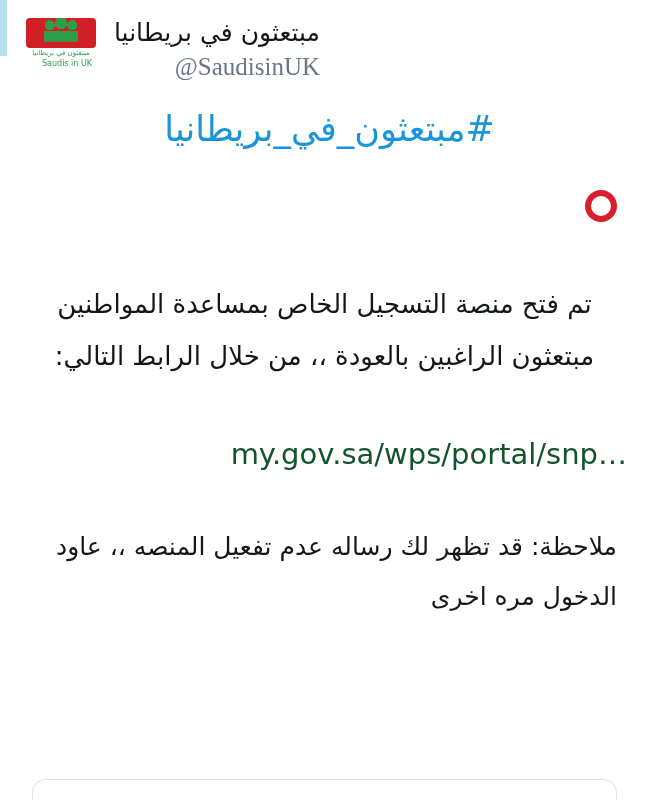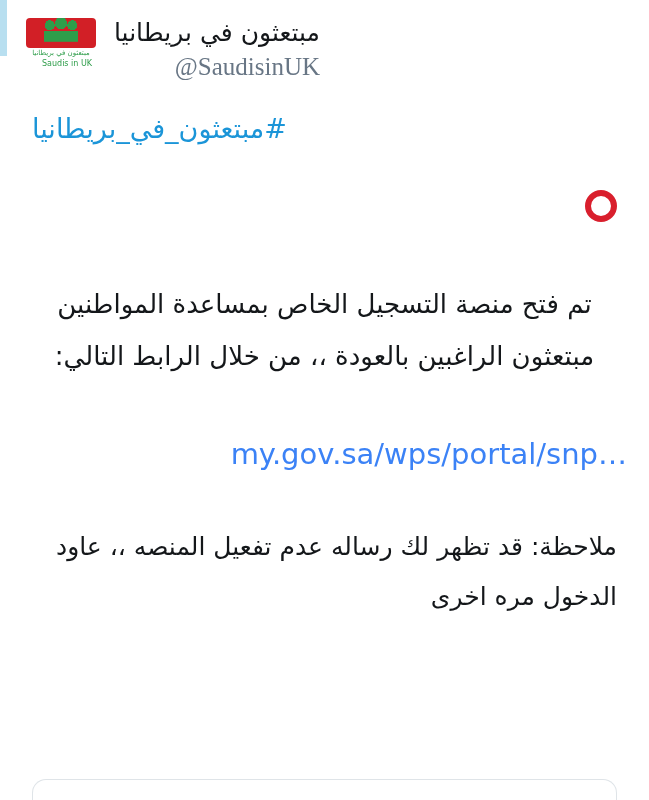--- a/index.html
+++ b/index.html
@@ -122,22 +122,22 @@
     color: #687685;
     line-height: 34px;
     direction: ltr;
     white-space: nowrap;
     font-family: Liberation Serif, serif;
   }
 
   
   .hashtag-line {
     margin-top: 26px;
-    text-align: left;
-    font-size: 27px;
+    text-align: center;
+    font-size: 35px;
     color: #1b95d8;
     line-height: 38px;
     padding-left: 10px;
   }
 
   .emoji-row {
     margin-top: 42px;
     padding-right: 4px;
     text-align: right;
     direction: rtl;
@@ -159,21 +159,21 @@
     color: #14171a;
     line-height: 52px;
     padding: 0 10px;
   }
 
   .link {
     margin-top: 52px;
     text-align: right;
     direction: ltr;
     font-size: 29px;
-    color: #3b82f6;
+    color: #14532d;
     line-height: 40px;
     padding-left: 2px;
   }
 
   .note {
     margin-top: 48px;
     text-align: right;
     font-size: 25px;
     color: #14171a;
     line-height: 50px;

